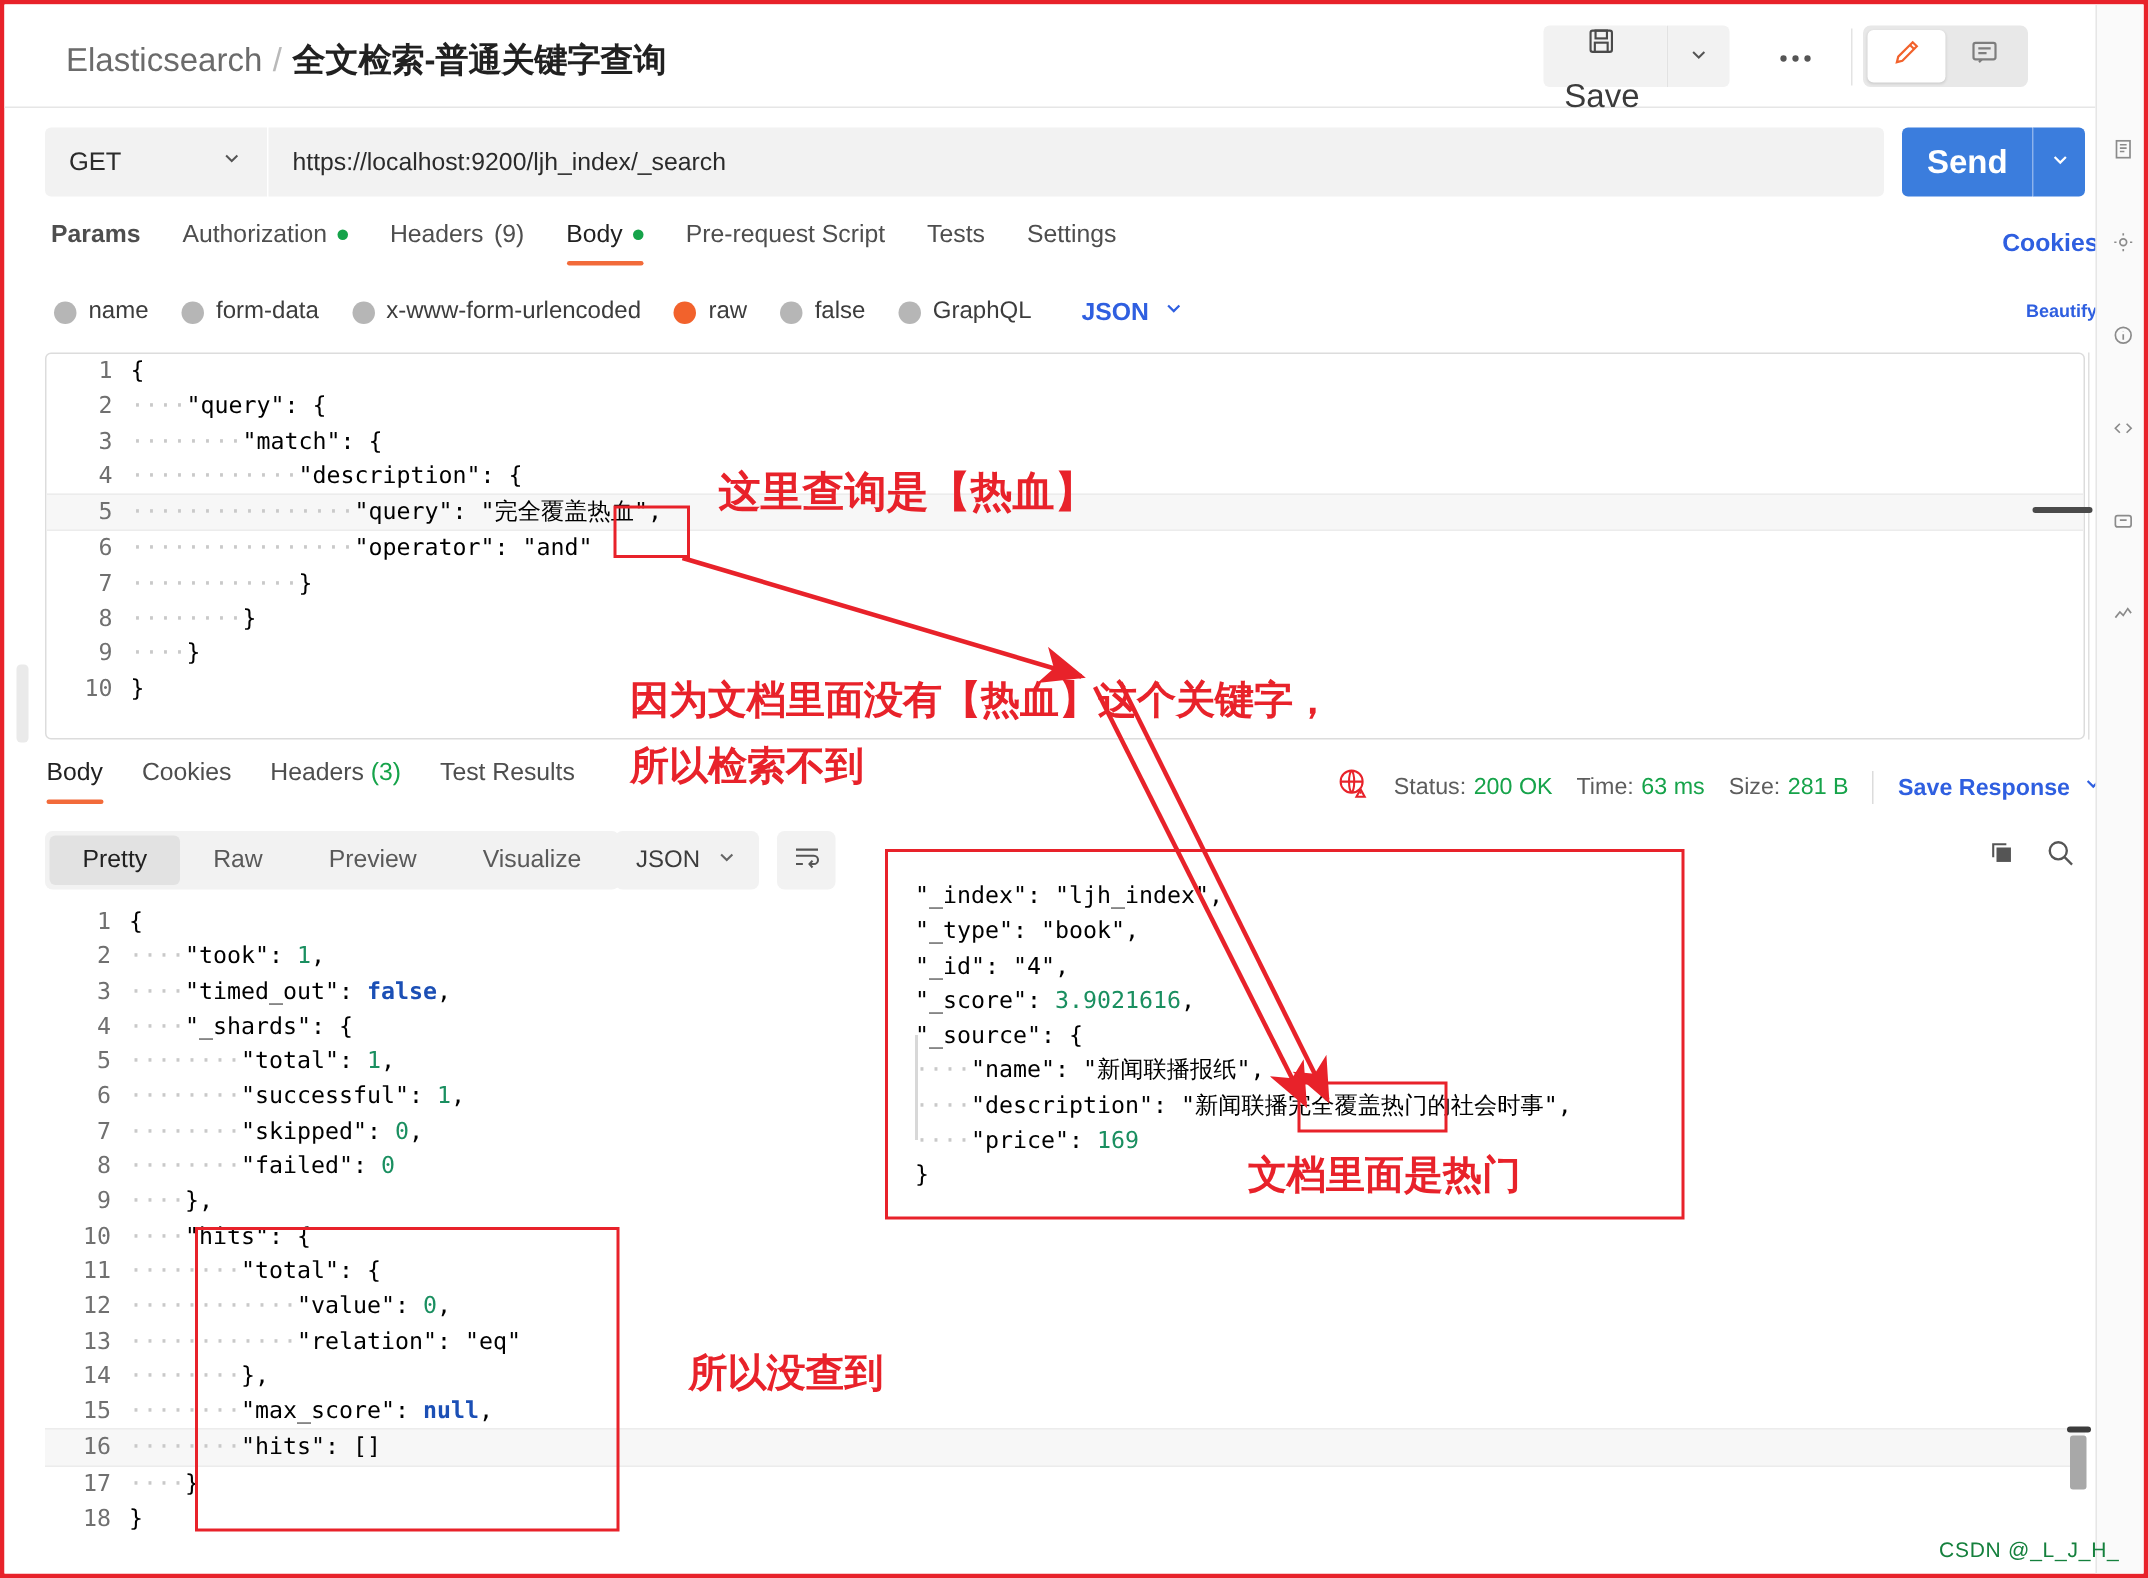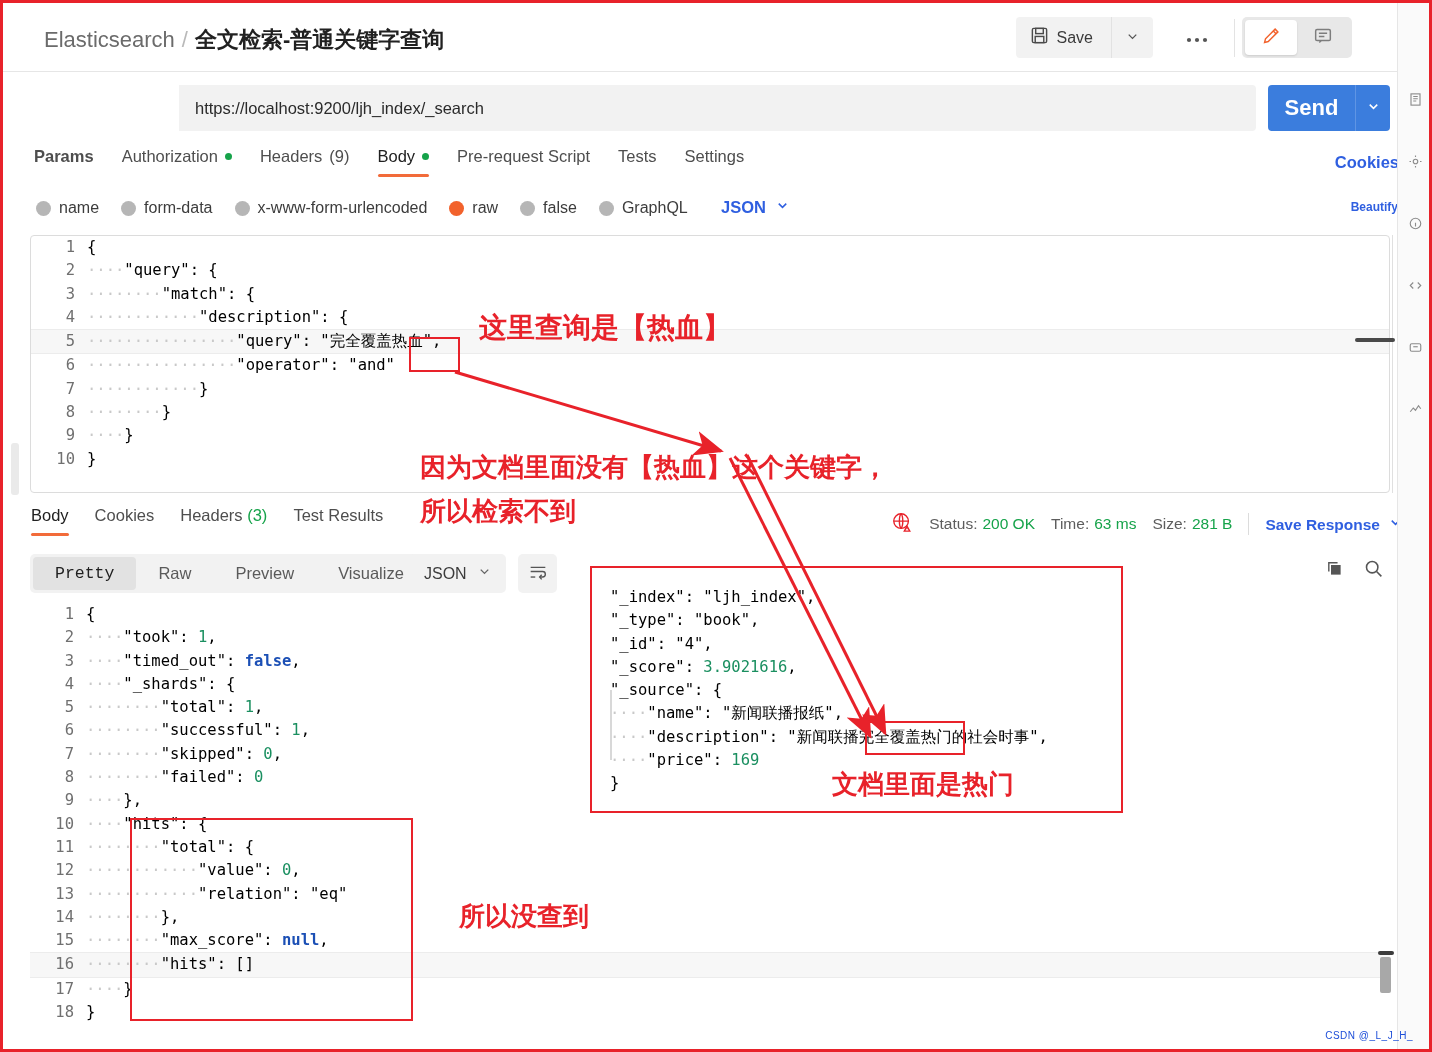--- a/index.html
+++ b/index.html
@@ -35,21 +35,21 @@
   .bc-sep { color:#b9b9b9; margin:0 7px; }
   .bc-title { color:#212121; font-weight:bold; }
   .save-group {
     position:absolute; right:244px; top:14px;
     display:flex; align-items:stretch; height:41px;
   }
   .save-btn {
     display:flex; align-items:center; gap:8px;
     background:#f2f2f2; border:none; border-radius:4px 0 0 4px;
     padding:0 18px 0 14px; cursor:pointer;
-    font-size:16px; color:#3b3b3b; font-family:inherit;
+    font-size:22px; color:#3b3b3b; font-family:inherit;flex-direction:column;
   }
   .save-caret {
     width:42px; background:#f2f2f2; border:none; border-left:1px solid #e2e2e2;
     border-radius:0 4px 4px 0; cursor:pointer;
     display:flex; align-items:center; justify-content:center;
   }
   .ellipsis-btn {
     position:absolute; right:180px; top:22px; width:40px; height:26px;
     display:flex; align-items:center; justify-content:center;
     cursor:pointer; background:none; border:none;
@@ -183,21 +183,21 @@
 
   
   .view-toggle {
     position:absolute; left:27px; top:551px; height:39px;
     background:#f2f2f2; border-radius:5px; display:flex; padding:3px;
   }
   .view-toggle .vt {
     padding:0 22px; display:flex; align-items:center; border-radius:4px;
     font-size:16.5px; color:#5a5a5a; cursor:pointer;
   }
-  .view-toggle .vt.active { background:#e2e2e2; color:#212121;font-family:Liberation Mono, monospace; }
+  .view-toggle .vt.active { background:#e2e2e2; color:#212121; }
   .resp-fmt {
     position:absolute; left:407px; top:551px; height:39px; min-width:92px;
     background:#f2f2f2; border-radius:5px; display:flex; align-items:center;
     justify-content:center; gap:10px; cursor:pointer;
     font-size:16px; color:#3c3c3c; padding:0 14px;
   }
   .wrap-btn {
     position:absolute; left:515px; top:551px; width:39px; height:39px;
     background:#f2f2f2; border-radius:5px; display:flex; align-items:center;
     justify-content:center; cursor:pointer;
@@ -253,21 +253,21 @@
     position:absolute; left:18px; top:18px;
     font-family:"DejaVu Sans Mono", monospace; font-size:15.5px; line-height:23.3px;
     white-space:pre;
   }
   .overlay-guide {
     position:absolute; left:18px; top:122px; width:2px; height:70px; background:#d8d8d8;
   }
   svg.arrows { position:absolute; left:0; top:0; width:1426px; height:1046px; pointer-events:none; }
   .watermark {
     position:absolute; right:16px; bottom:8px;
-    color:#1d4ed8; font-size:10px; letter-spacing:.5px;
+    color:#15803d; font-size:14px; letter-spacing:.5px;
   }
 </style>
 </head>
 <body>
 
 <div id="frame"></div>
 
 <div id="app">
 
   <div class="header">
@@ -322,20 +322,28 @@
             <rect x="4" y="5" width="16" height="12" rx="1.5"></rect>
               <path d="M8 19l2-2"></path>
             <path d="M7.5 9h9M7.5 12.5h6"></path>
           </svg>
         </span>
       </div>
     </div>
   </div>
 
   <div class="urlbar">
+    <div class="method">
+      <span>GET</span>
+      <span>
+        <svg width="15" height="15" viewBox="0 0 16 16" fill="none" stroke="#555" stroke-width="1.4">
+            <path d="M4 6l4 4 4-4"></path>
+          </svg>
+      </span>
+    </div>
     <input class="urlinput" type="text" value="https://localhost:9200/ljh_index/_search" placeholder="Enter request URL" style="">
     <button class="sendbtn">Send</button>
     <button class="sendcaret">
       <span>
         <svg width="15" height="15" viewBox="0 0 16 16" fill="none" stroke="#fff" stroke-width="1.6">
             <path d="M4 6l4 4 4-4"></path>
           </svg>
       </span>
     </button>
   </div>

